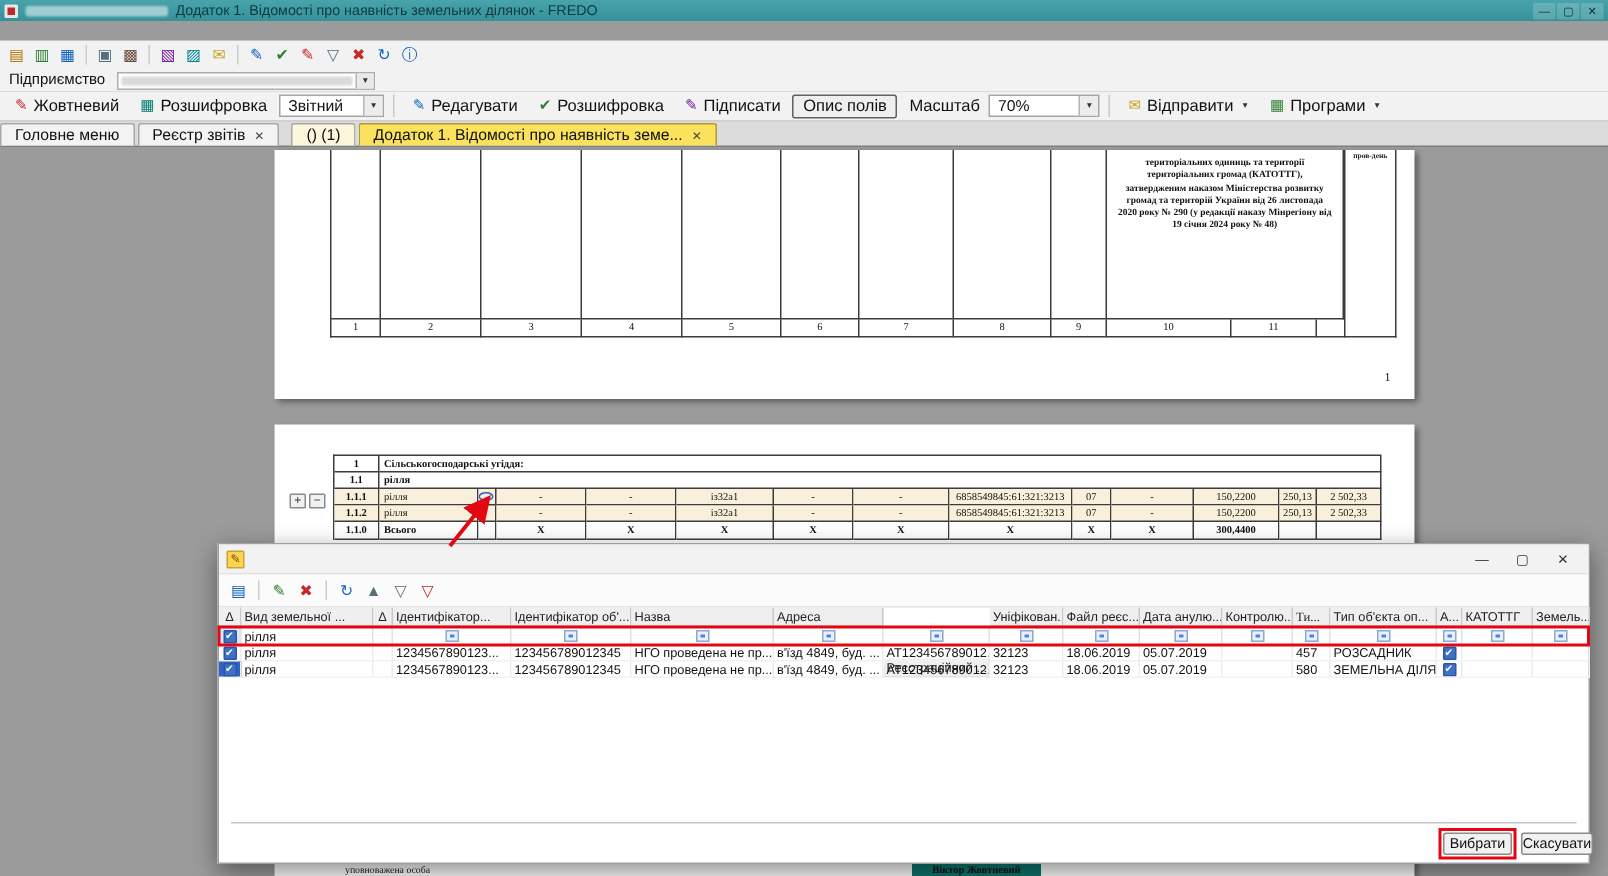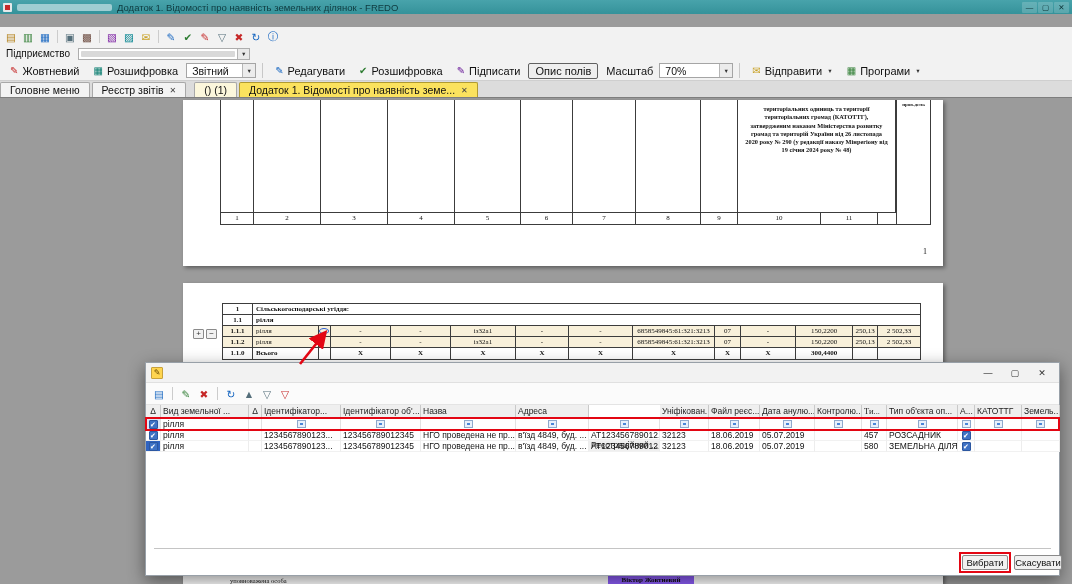--- a/index.html
+++ b/index.html
@@ -73,21 +73,21 @@
   .p2-row{display:flex}
   .p2-cell{flex:0 0 auto;height:11px;line-height:10px;border-right:1px solid #3c3c3c;border-bottom:1px solid #3c3c3c;font-size:7px;text-align:center;white-space:nowrap;overflow:hidden;font-family:"Liberation Serif",serif}
   .p2-cell.num{font-weight:bold}
   .p2-cell.name,.p2-cell.label{text-align:left;padding-left:3px}
   .p2-cell.label{font-weight:bold}
   .p2-row.data .p2-cell{background:#f8f0da}
   .p2-row.total .p2-cell{height:12px;line-height:11px;font-weight:bold;background:#fff}
   .p2-cell.rel{position:relative}
   .cell-cursor{position:absolute;left:0px;top:2px;width:10px;height:6px;border:1px solid #2f5fd0;border-radius:50%}
   .p2-footer-official{position:absolute;left:47px;top:294px;font-size:6.5px}
-  .p2-footer-name{position:absolute;left:425px;top:292px;width:86px;height:9px;background:#8b5cf6;display:flex;align-items:center;justify-content:center;font-size:7px;font-weight:bold}
+  .p2-footer-name{position:absolute;left:425px;top:292px;width:86px;height:9px;background:#0f766e;display:flex;align-items:center;justify-content:center;font-size:7px;font-weight:bold}
 
   
   .arrow-svg{position:absolute;left:288px;top:323px;z-index:30}
 
   
   .dialog{position:absolute;left:145px;top:362px;width:915px;height:214px;background:#fff;border:1px solid #98a0a8;box-shadow:0 5px 16px rgba(0,0,0,.45);z-index:20}
   .dlg-titlebar{height:20px;background:#f2f2f2;border-bottom:1px solid #e0e0e0;display:flex;align-items:center;gap:6px;padding:0 5px}
   .dlg-ico{width:12px;height:12px;background:#ffd54f;border:1px solid #c8a23b;border-radius:1px;font-size:8px;line-height:10px;text-align:center;color:#6d4c00}
   .dlg-title{font-size:10px;color:#151515;white-space:nowrap;overflow:hidden}
   .dlg-ctrls{margin-left:auto;display:flex;gap:3px}

